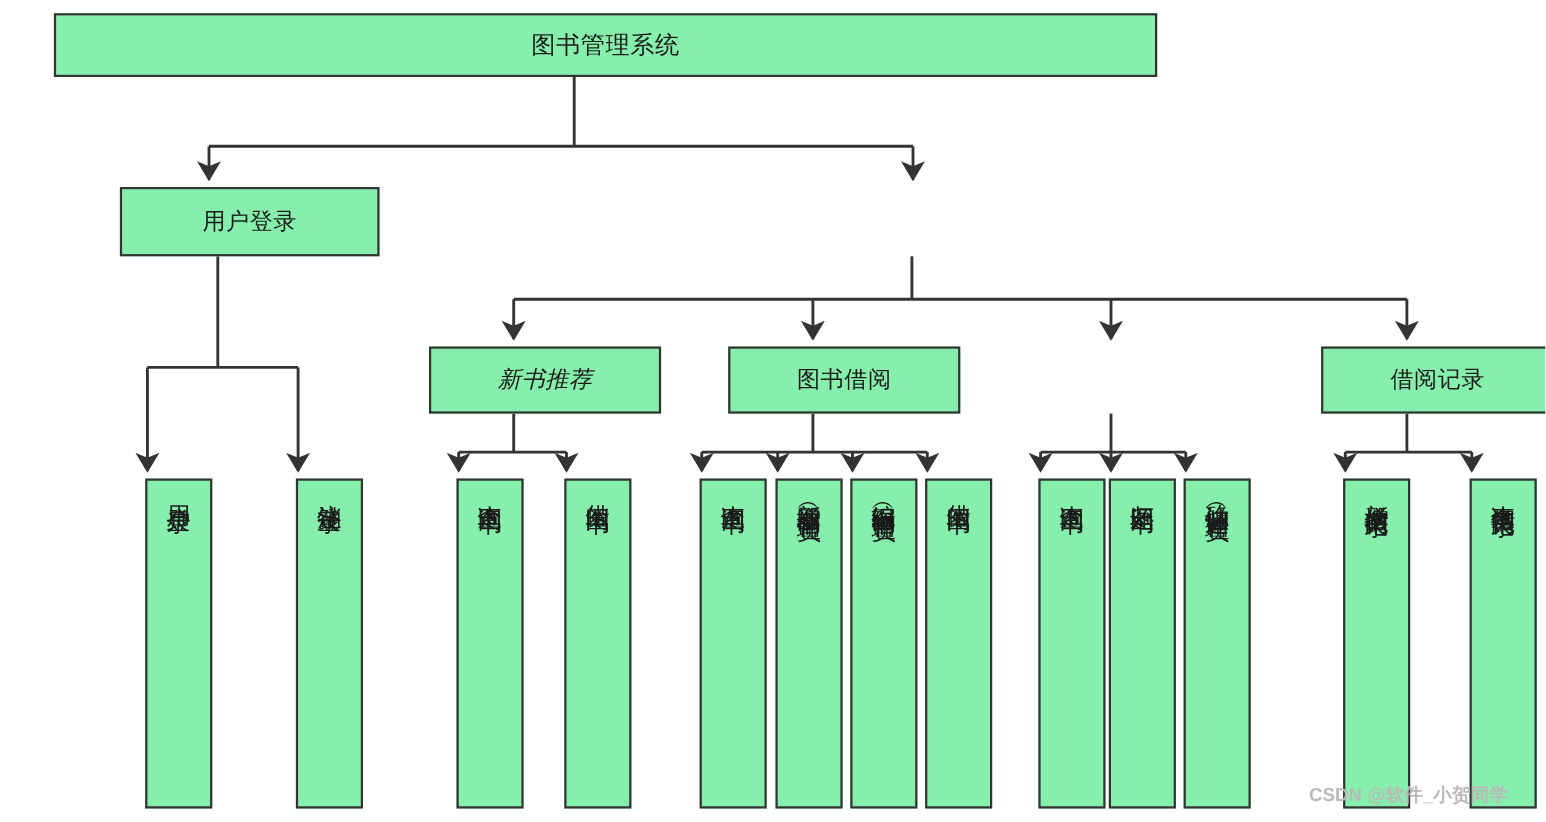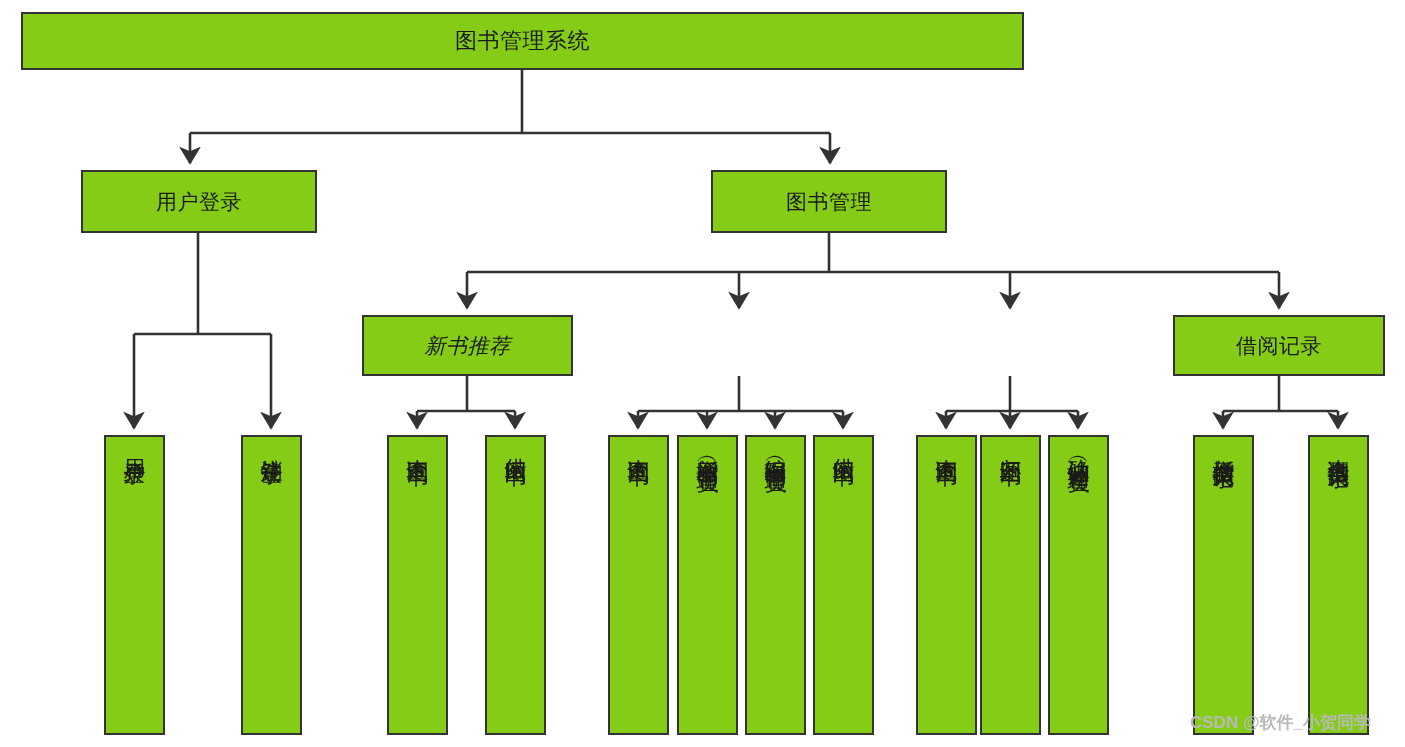--- a/index.html
+++ b/index.html
@@ -22,25 +22,26 @@
     left: 0;
     top: 0;
     width: 1405px;
     height: 747px;
     pointer-events: none;
   }
   .node {
     position: absolute;
     box-sizing: border-box;
     border: 2.5px solid #333333;
-    background: #84cc16;
+    background: #86efac;
     display: flex;
     align-items: center;
     justify-content: center;
     color: #1a1a1a;
+    margin-left: 28px;
   }
   .node-label {
     display: block;
     text-align: center;
     letter-spacing: 0.5px;
   }
   
   .node.horiz .node-label {
     font-size: 21px;
     line-height: 1.2;
@@ -128,26 +129,26 @@
     </g>
   </svg>
 
   <div class="node horiz root" style="left:21px; top:12px; width:1003px; height:58px;">
     <span class="node-label">图书管理系统</span>
   </div>
 
   <div class="node horiz" style="left:81px; top:170px; width:236px; height:63px;">
     <span class="node-label">用户登录</span>
   </div>
-  <div class="node horiz" style="left:711px; top:170px; width:236px; height:63px;">
-    <span class="node-label">图书管理</span>
-  </div>
 
   <div class="node horiz" style="left:362px; top:315px; width:211px; height:61px;font-style:italic;">
     <span class="node-label">新书推荐</span>
+  </div>
+  <div class="node horiz" style="left:634px; top:315px; width:211px; height:61px;">
+    <span class="node-label">图书借阅</span>
   </div>
   <div class="node horiz" style="left:1173px; top:315px; width:212px; height:61px;">
     <span class="node-label">借阅记录</span>
   </div>
 
   <div class="node vert" style="left:104px; top:435px; width:61px; height:300px;">
     <span class="node-label">用户登录</span>
   </div>
   <div class="node vert" style="left:241px; top:435px; width:61px; height:300px;">
     <span class="node-label">注销登录</span>

